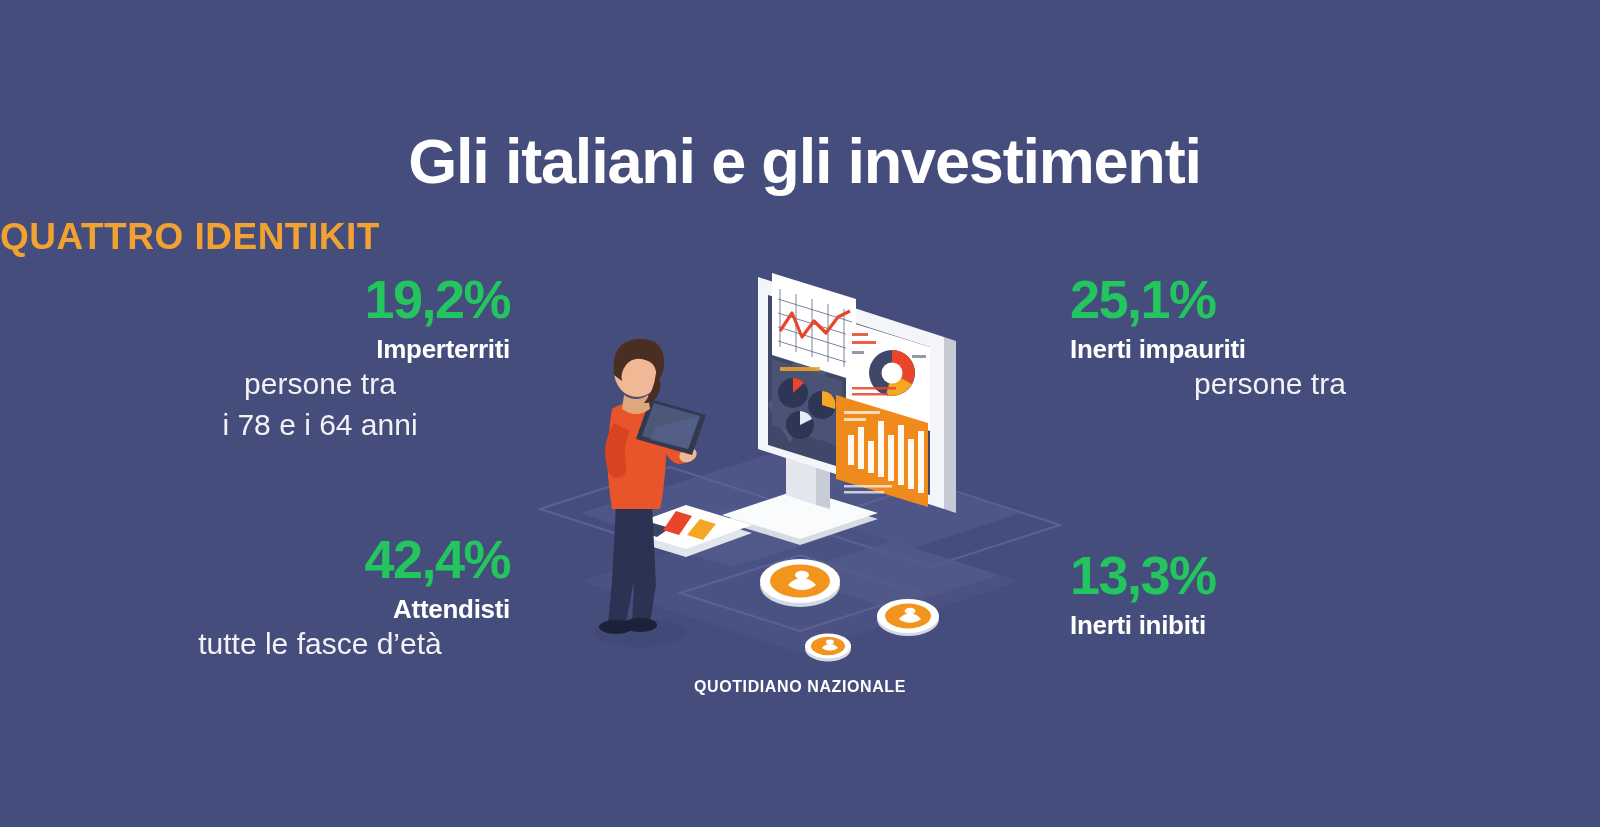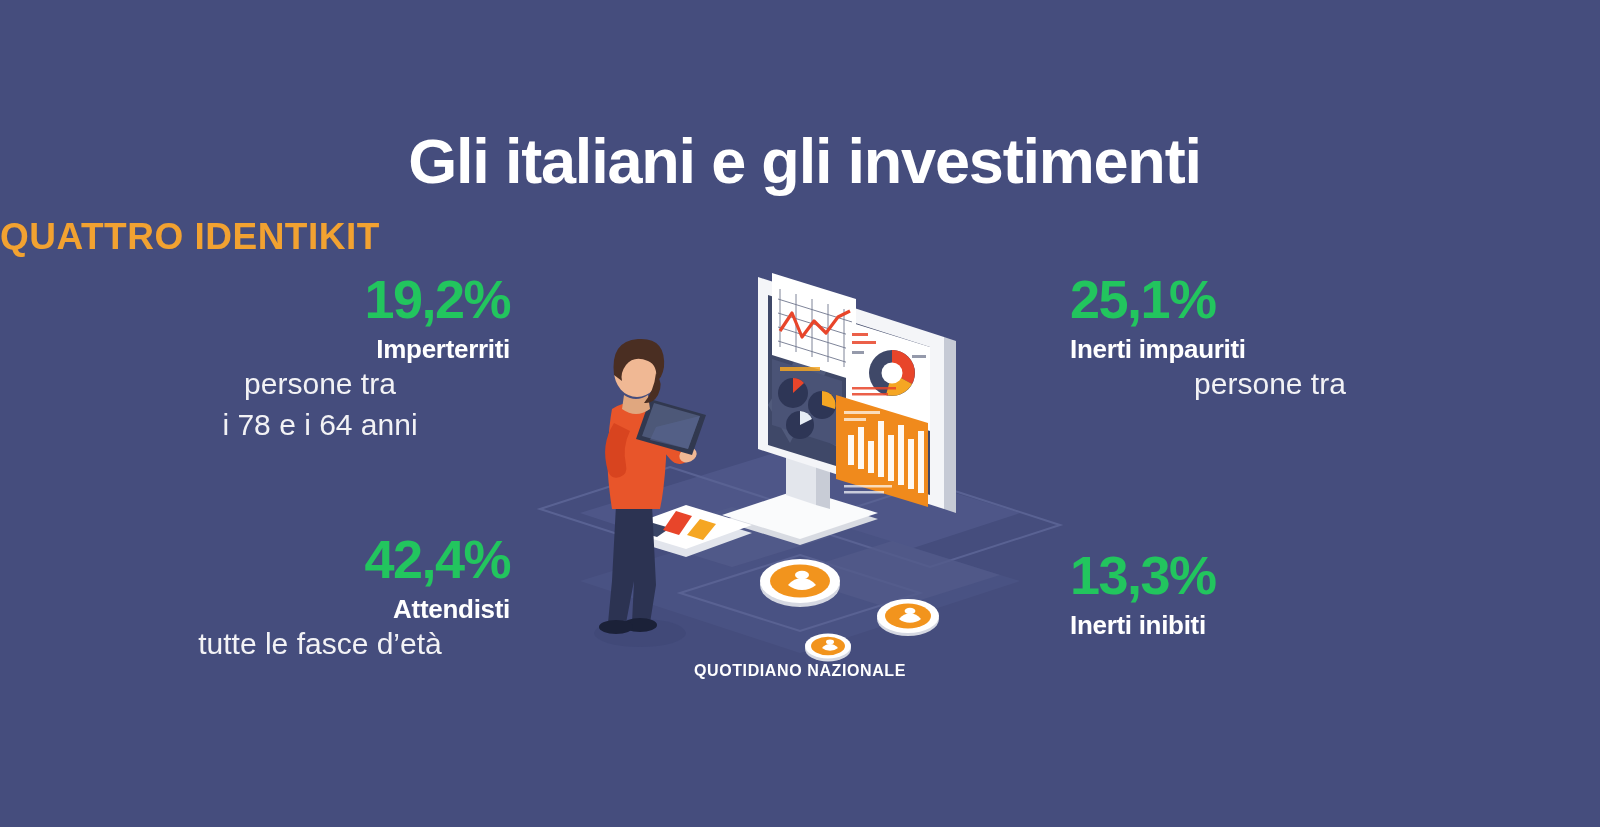--- a/index.html
+++ b/index.html
@@ -42,21 +42,21 @@
   .left-col  { text-align:right; right:1090px; width:380px; }
   .right-col { text-align:left;  left:1070px;  width:400px; }
 
   #stat-imperterriti { top:272px; }
   #stat-attendisti   { top:532px; }
   #stat-inerti       { top:272px; }
   #stat-incerti      { top:548px; }
 
   
   .credit{
-    position:absolute; left:0; right:0; top:662px;
+    position:absolute; left:0; right:0; top:678px;
     text-align:center; color:#FFFFFF;
     font-size:16px; font-weight:bold; letter-spacing:0.6px;
   }
 
   
   .illus{ position:absolute; left:500px; top:255px; width:600px; height:440px; }
   .illus svg{ width:100%; height:100%; display:block; overflow:visible; }
 </style>
 </head>
 <body>

